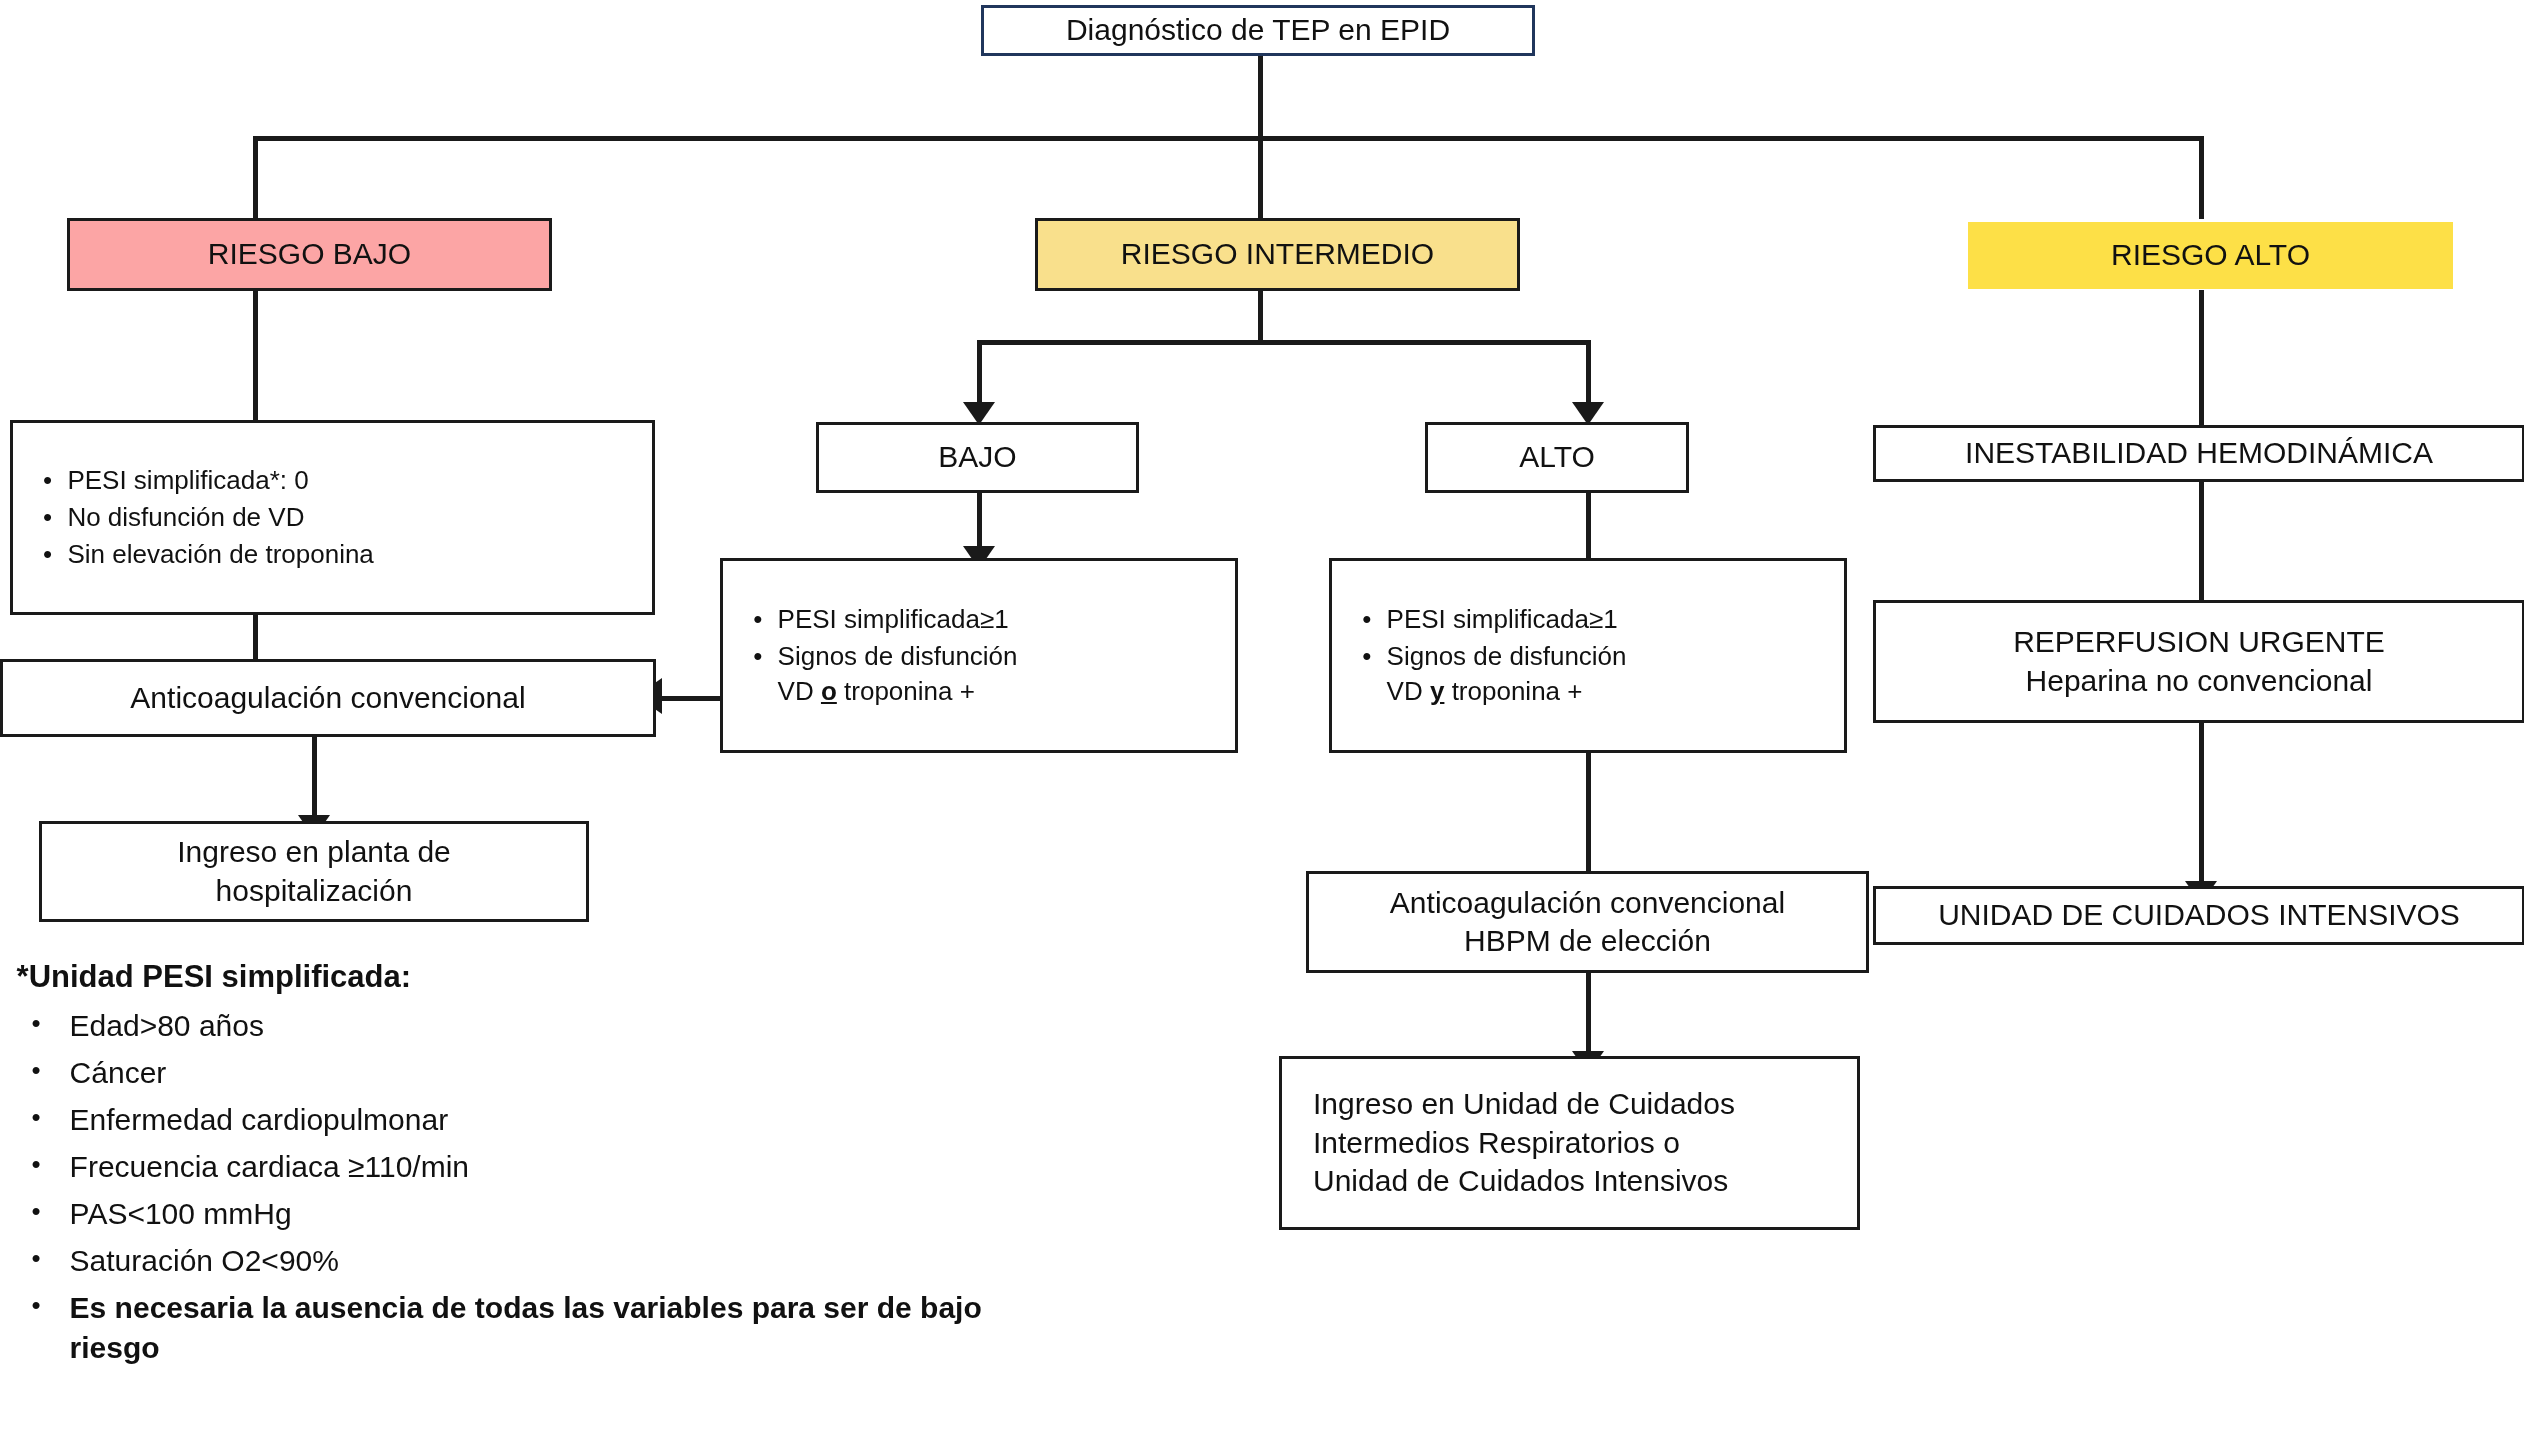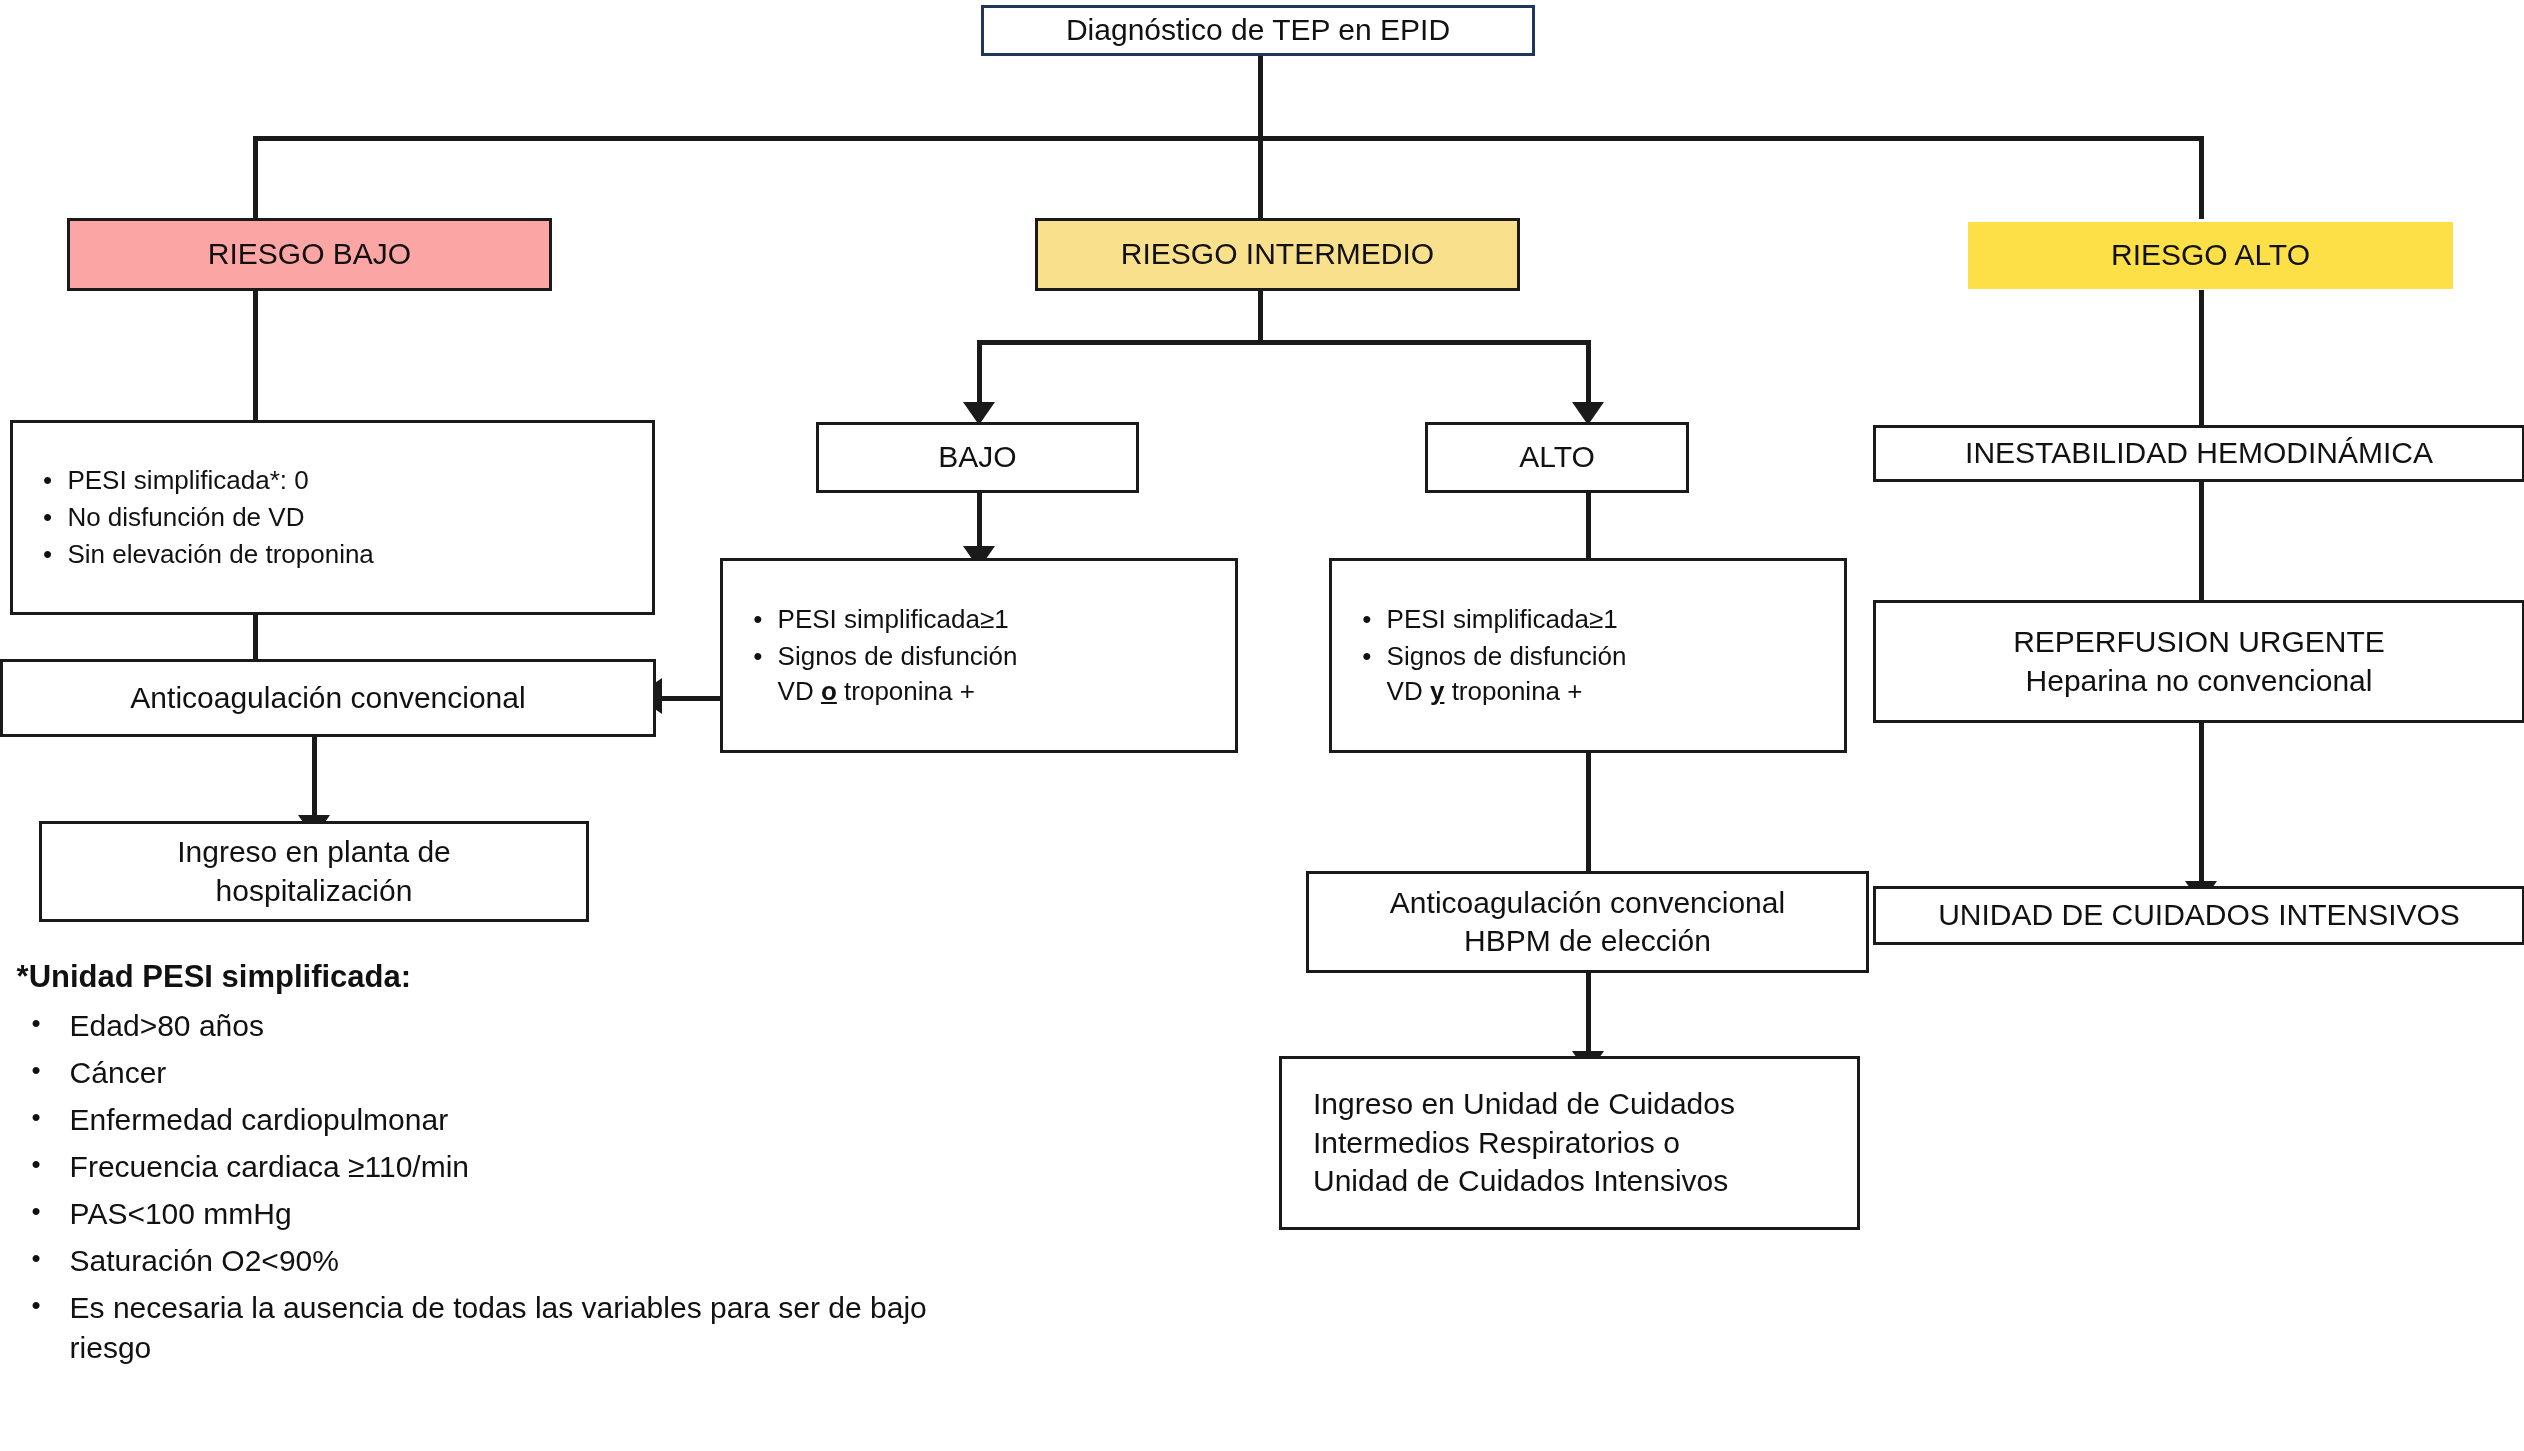--- a/index.html
+++ b/index.html
@@ -83,21 +83,21 @@
     position:absolute;
     left:16.6px; top:959px;
     width:968px;
     font-size:30px;
     z-index:3;
   }
   #legend .ltitle{ font-weight:bold; margin-bottom:10.6px; font-size:31px; }
   #legend .lrow{ display:flex; align-items:flex-start; margin:6.8px 0; }
   #legend .lrow .bdot{ width:53px; flex:0 0 53px; padding-left:15px; }
   #legend .lrow .ltxt{ flex:1 1 auto; line-height:1.34; }
-  #legend .lrow.strong .ltxt{ font-weight:normal; }
+  #legend .lrow.strong .ltxt{ font-weight:bold; }
 </style>
 </head>
 <body>
 
 <div id="canvas">
 
   <div class="ln v" style="left:1258px; top:51px; height:89px;"></div>
 
   <div class="ln h" style="left:253px; top:136px; width:1951px;"></div>
 

